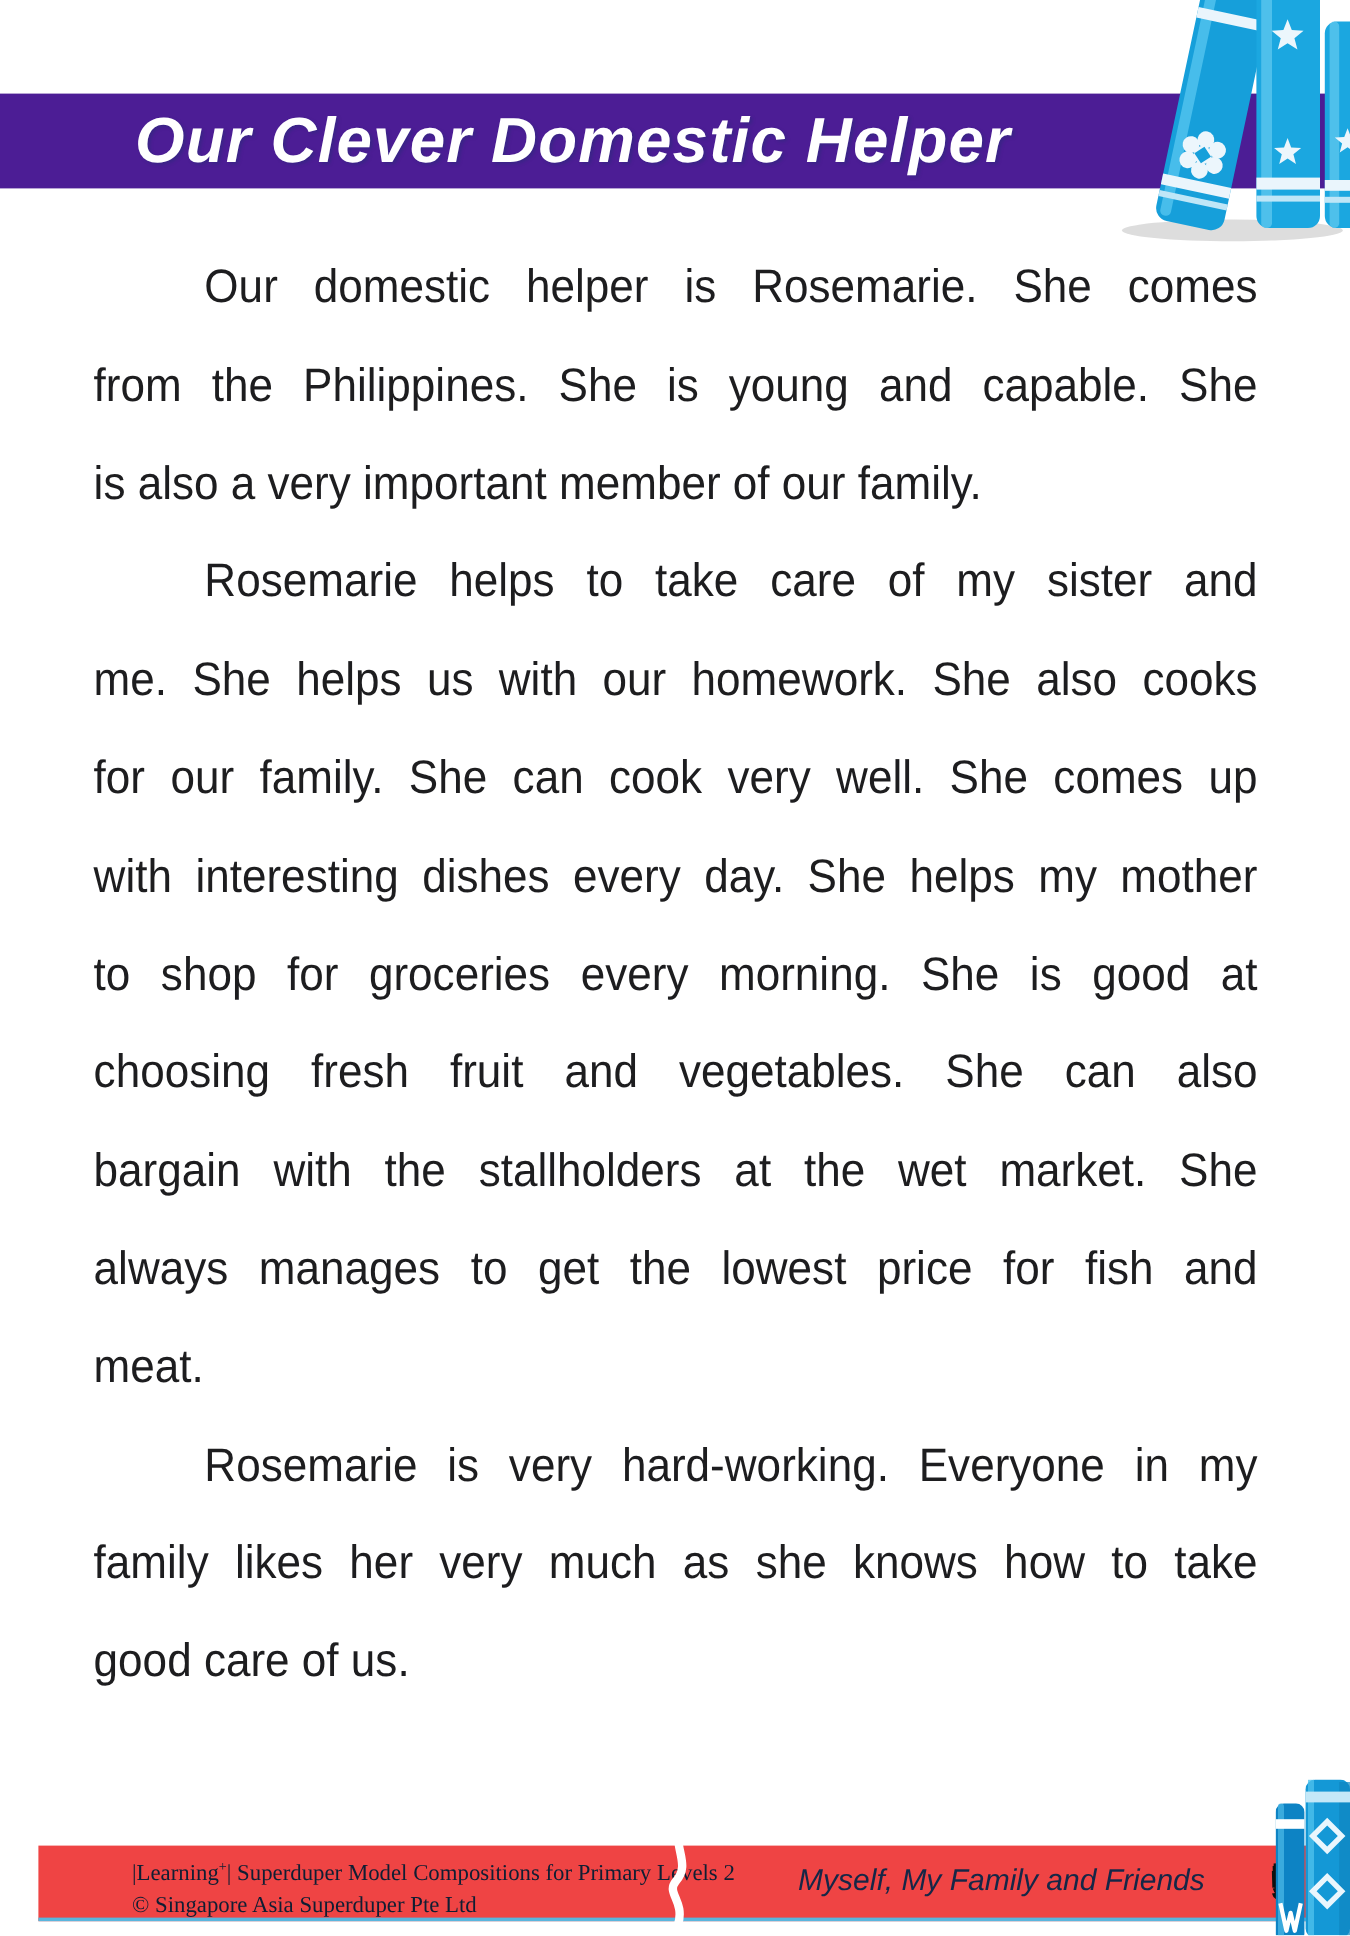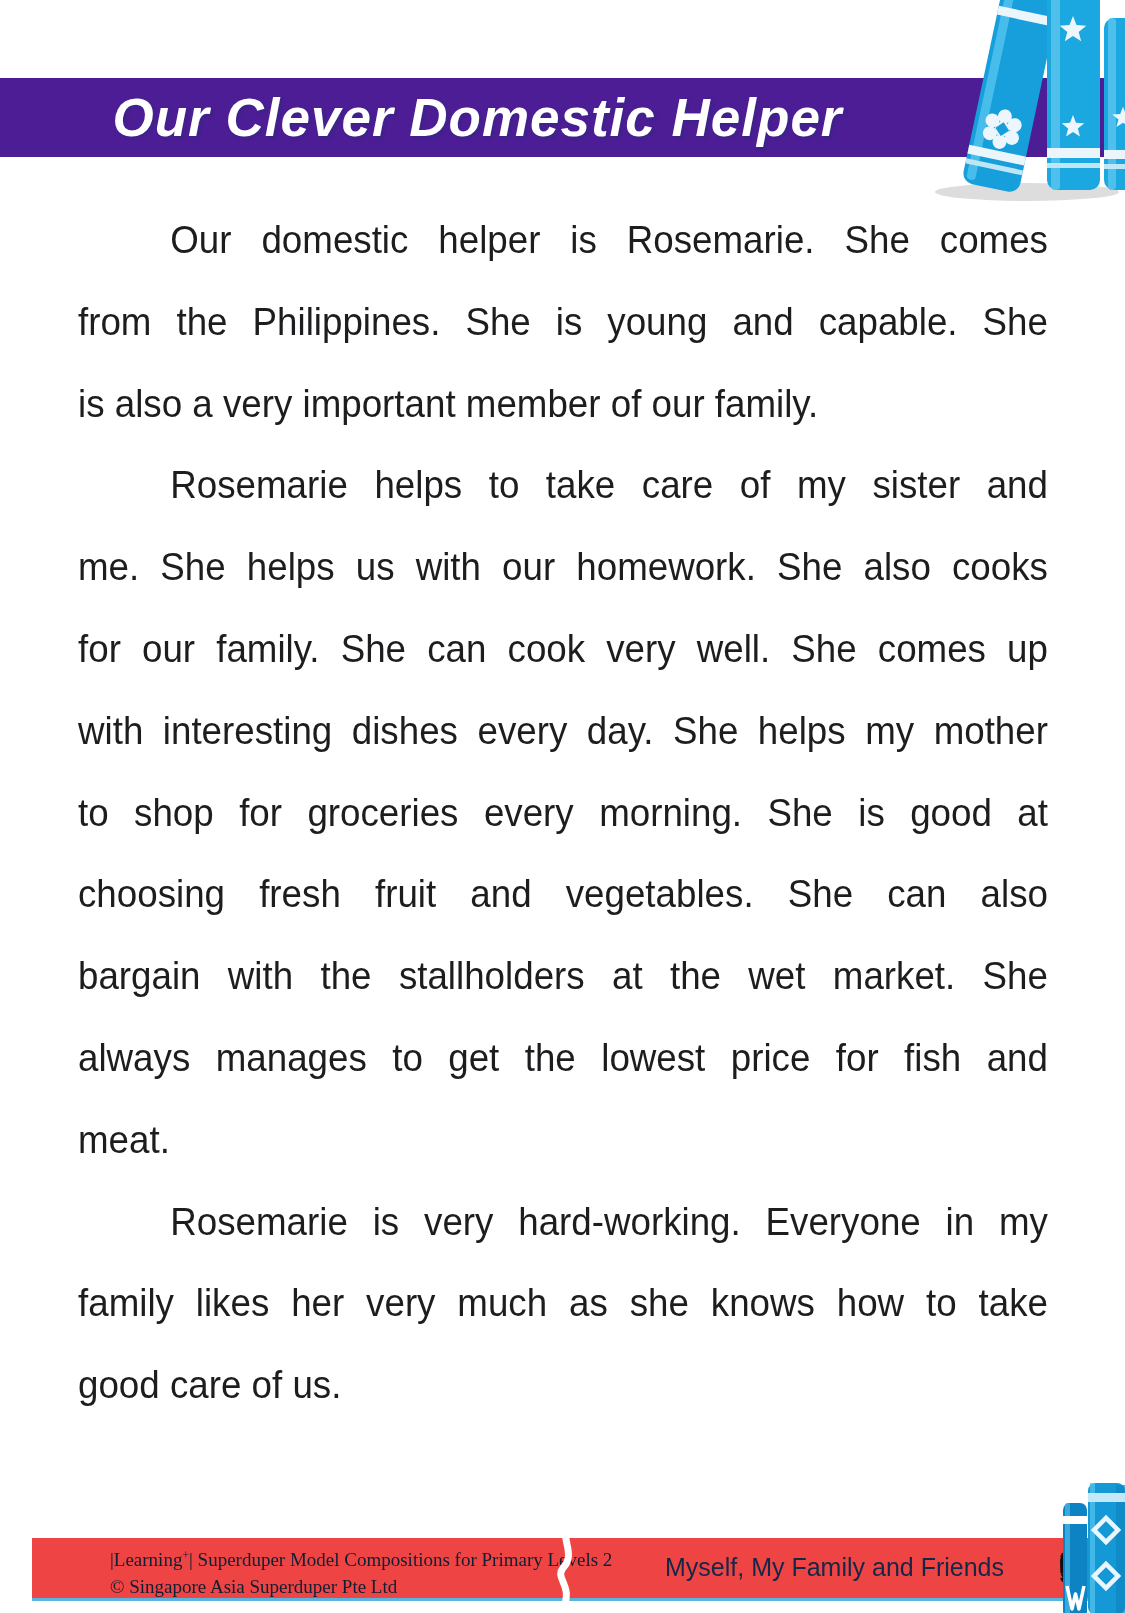--- a/index.html
+++ b/index.html
@@ -60,20 +60,21 @@
     position:absolute;left:78px;top:4px;
     font-family:"Liberation Serif",serif;
     font-size:19px;line-height:27px;
     color:#0f1e33;
     white-space:nowrap;
   }
   .imprint sup{font-size:0.62em;}
   .chapter-title{
     position:absolute;right:100px;top:15px;
     font-family:"Liberation Sans",sans-serif;
+    font-style:italic;
     font-size:25px;
     color:#152747;
     white-space:nowrap;
   }
   .page-number{
     position:absolute;right:22px;top:8px;
     font-family:"Liberation Sans",sans-serif;
     font-size:36px;font-weight:bold;color:#ffffff;
     transform:rotate(-5deg);
     text-shadow:

